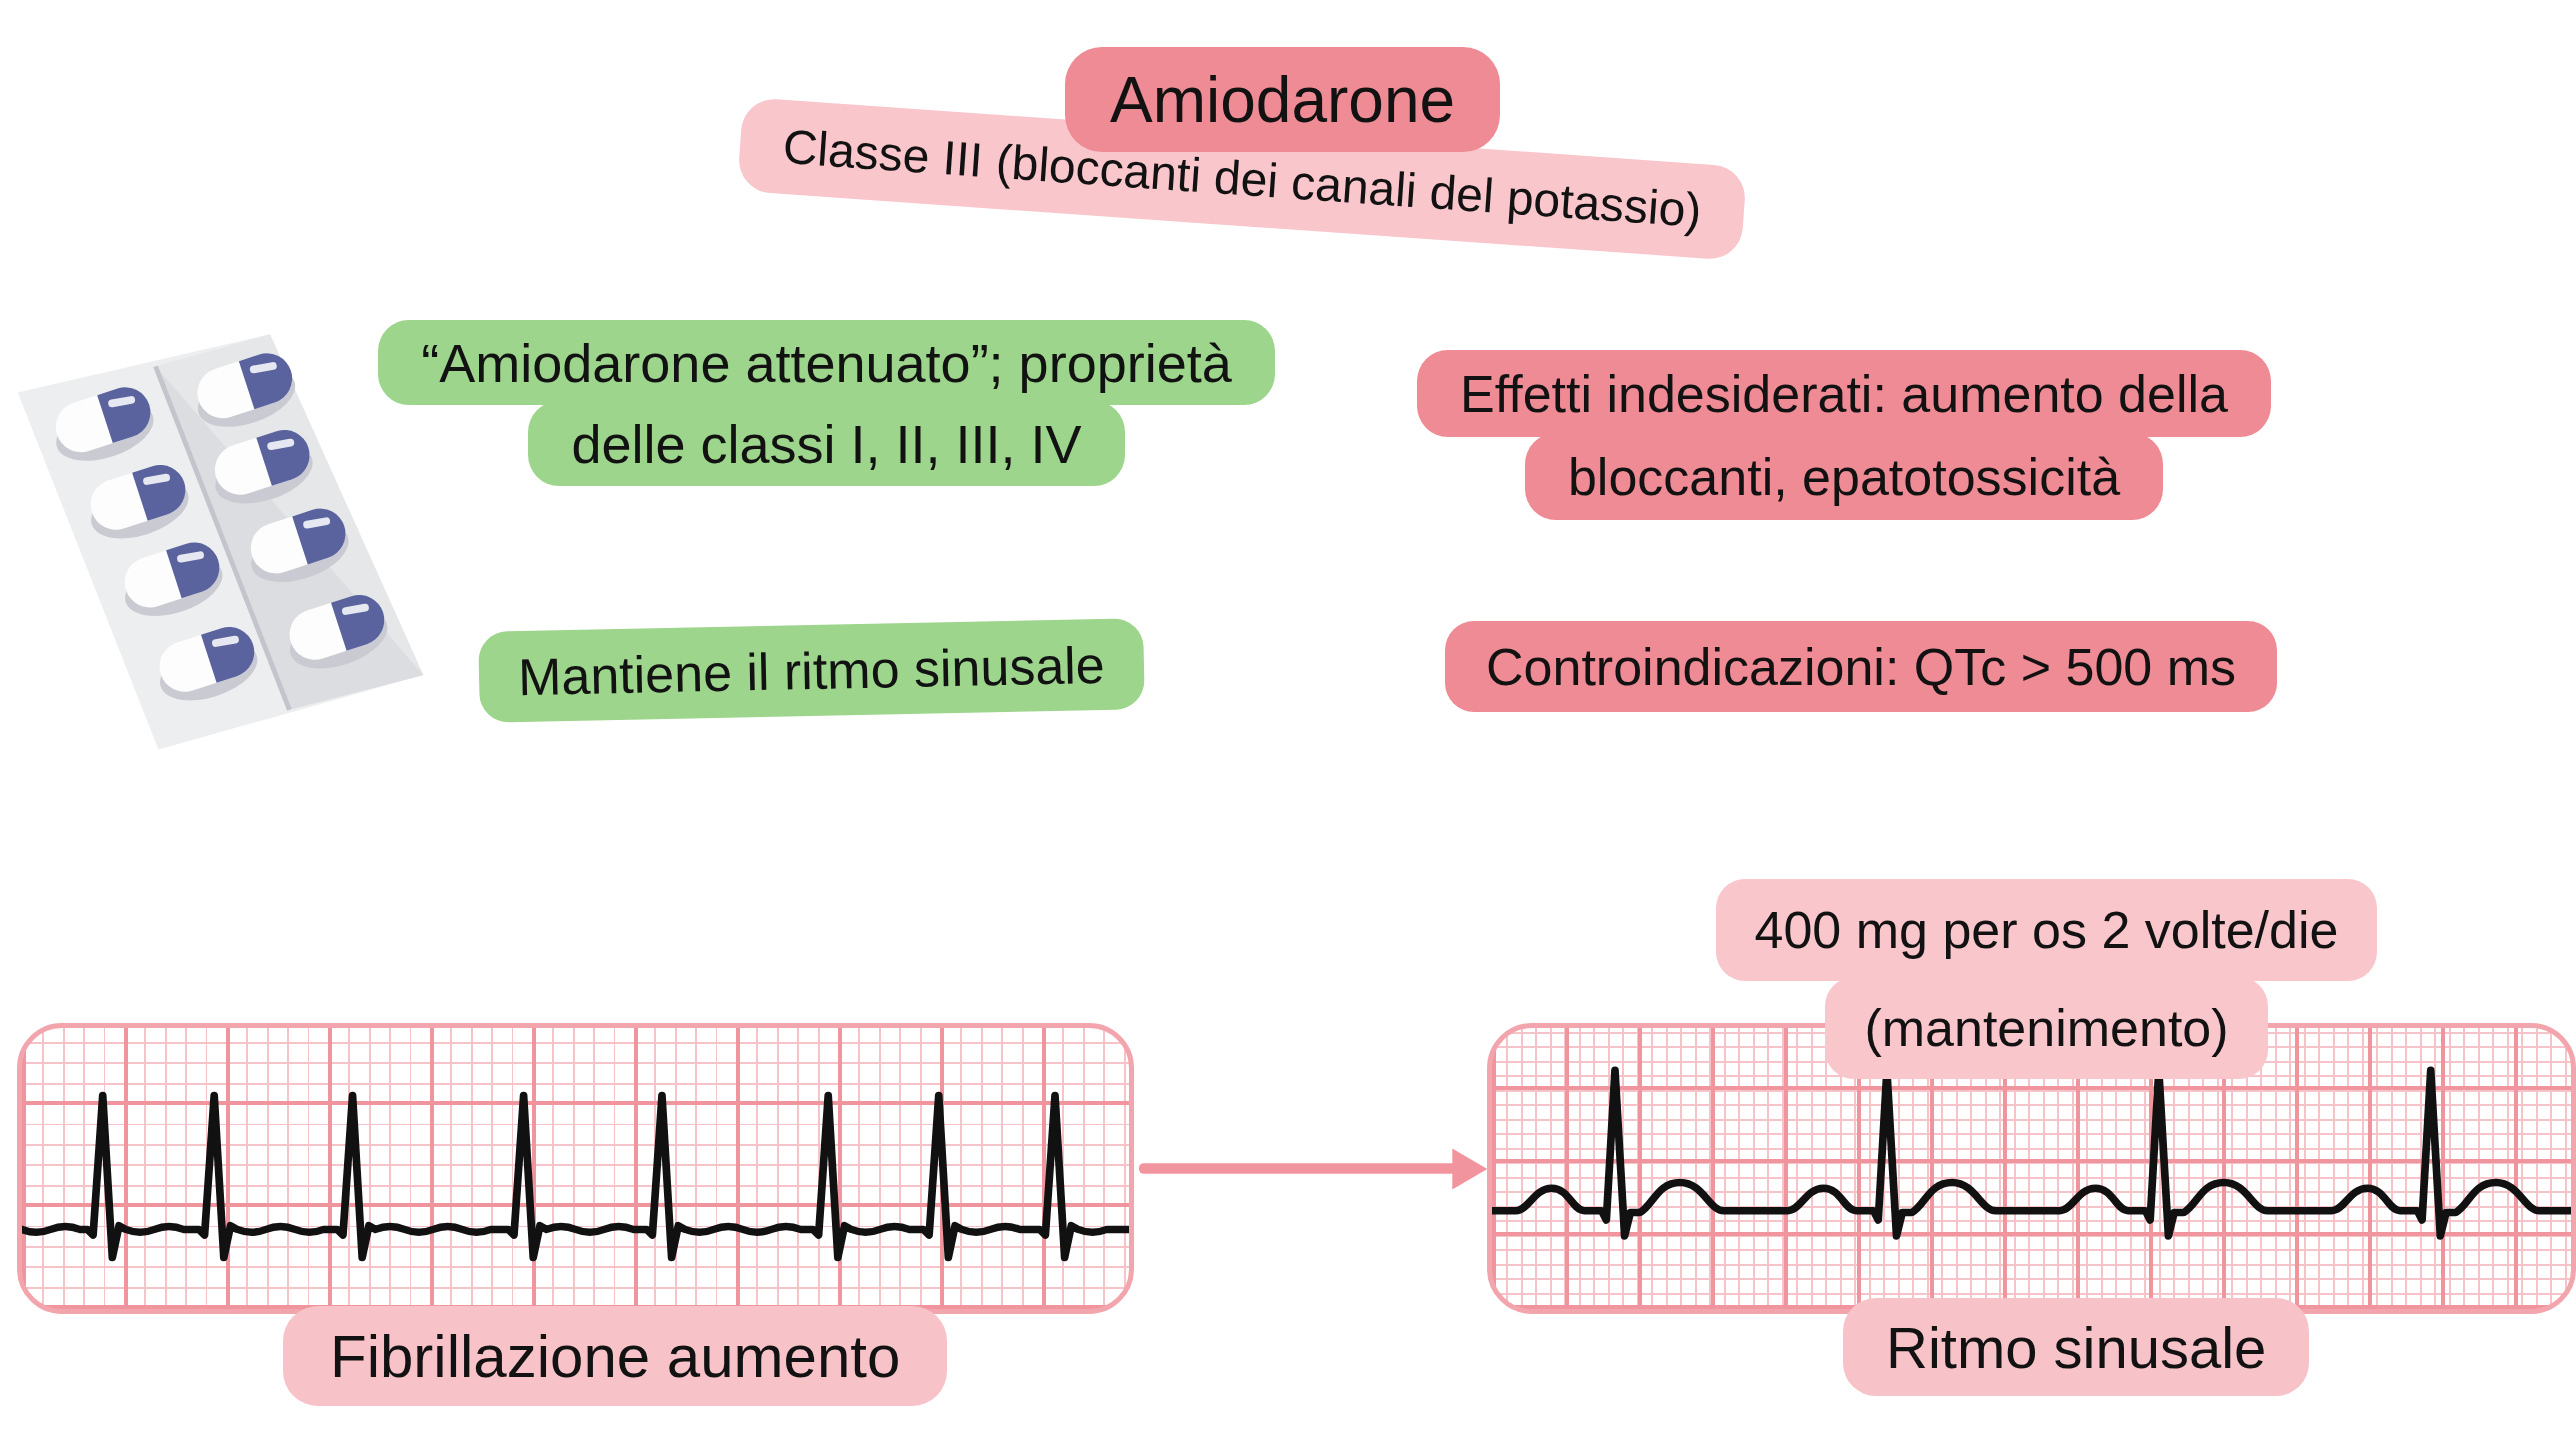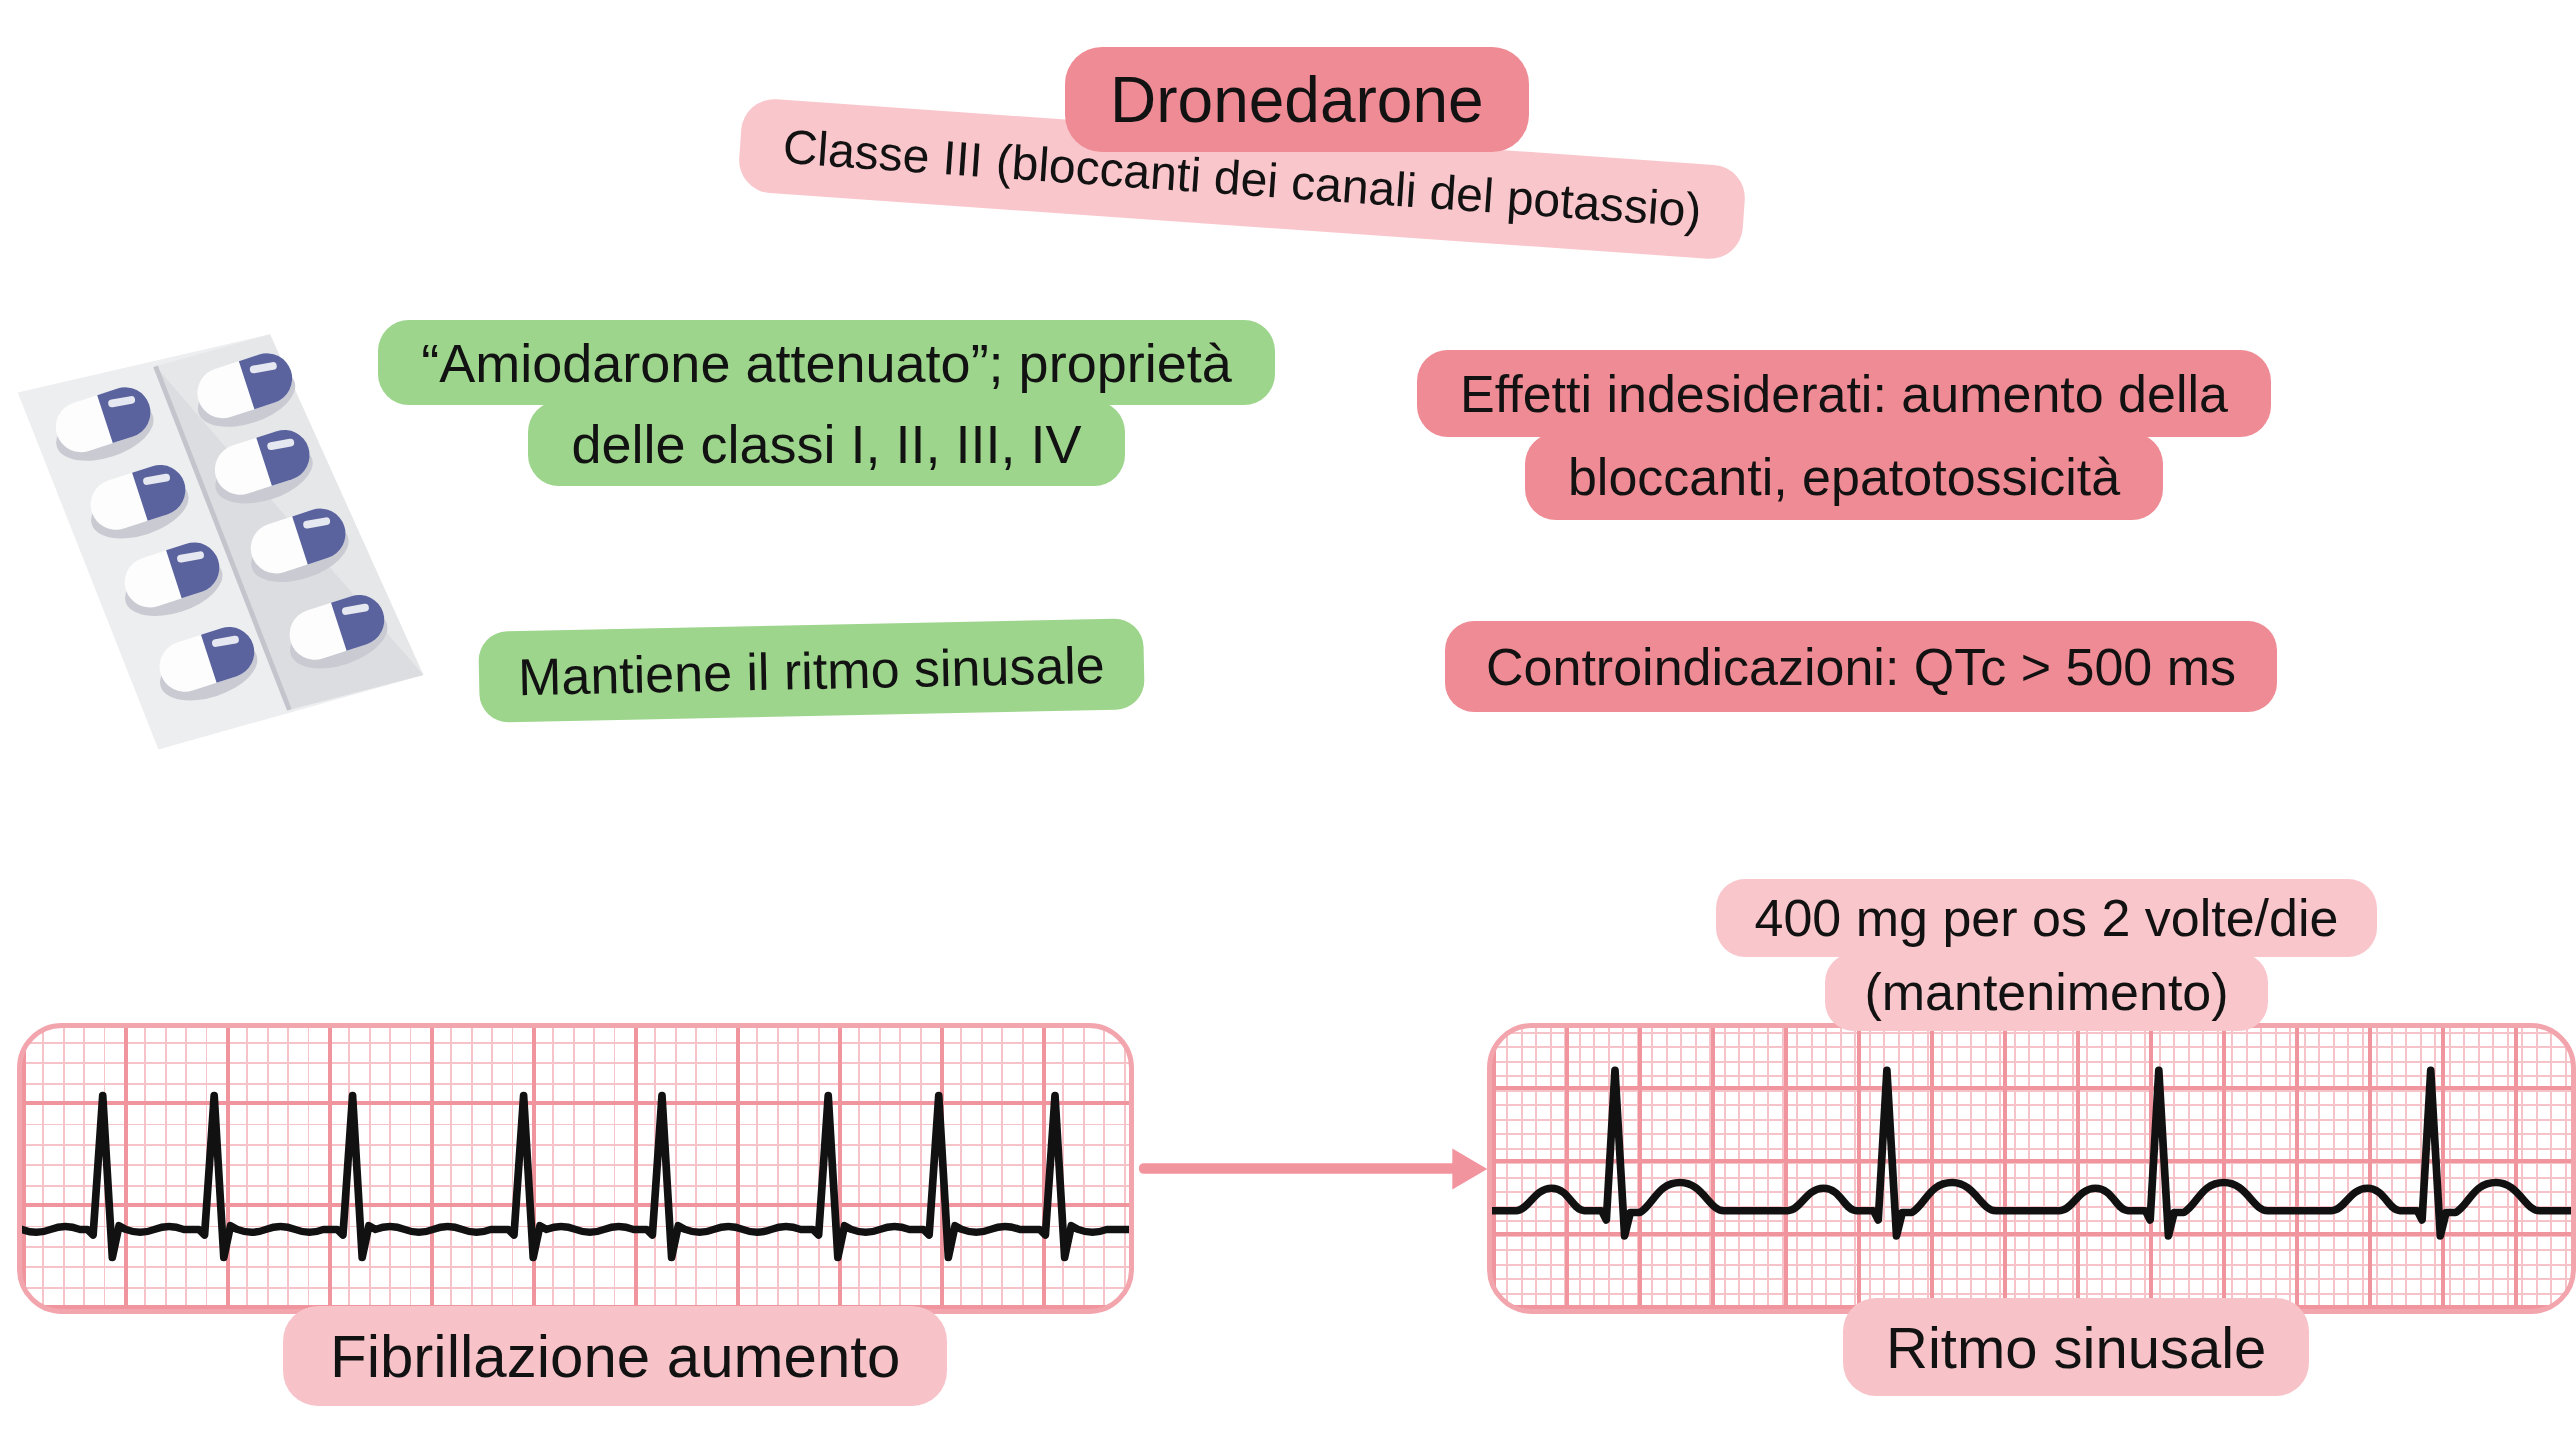--- a/index.html
+++ b/index.html
@@ -24,21 +24,21 @@
   
   .note{position:absolute;display:flex;flex-direction:column;align-items:center;z-index:4;}
   .note .row{display:flex;align-items:center;justify-content:center;
              white-space:nowrap;border-radius:31px;}
   .note .row2{margin-top:-3.9px;}
   .note-amiodarone{left:352px;top:320px;width:921px;font-size:54px;}
   .note-amiodarone .row{height:85px;padding:0 43px;margin-left:28px;}
   .note-effetti{left:1393px;top:350px;width:902px;font-size:52px;}
   .note-effetti .row{height:87px;padding:0 43px;}
   .note-dose{left:1700px;top:879px;width:693px;font-size:52px;z-index:7;}
-  .note-dose .row{height:78px;padding:0 39px;border-radius:29px;}
+  .note-dose .row{height:78px;padding:12px 39px;border-radius:29px;}
 
   .mantiene-box{left:479px;top:625px;padding:15.5px 39px;border-radius:29px;
                 font-size:52px;transform:rotate(-1.2deg);z-index:4;}
   .controind-box{left:1445px;top:621px;padding:15.5px 41px;border-radius:29px;
                 font-size:52px;z-index:4;}
 
   
   .ecg{position:absolute;top:1023px;height:291px;box-sizing:border-box;
        border:5.8px solid #f3a5ad;border-radius:45px;overflow:hidden;
        background-color:#ffffff;z-index:2;}
@@ -64,21 +64,21 @@
 
   .arrow-svg{position:absolute;left:1137px;top:1133px;width:359px;height:72px;z-index:3;}
   .pills-svg{position:absolute;left:9.7px;top:308px;width:456px;height:466px;z-index:1;}
 </style>
 </head>
 <body>
 
 <div class="canvas">
 
   <div class="callout red-bg title-box">
-    <span>Dronedarone</span>
+    <span>Amiodarone</span>
   </div>
   <div class="callout lightpink-bg subtitle-box">
     <span>Classe III (bloccanti dei canali del potassio)</span>
   </div>
 
   <svg class="pills-svg" viewBox="0 0 470 480">
     <polygon points="8,87 268,27 426,378 153,455" fill="#edeef0"></polygon>
     <polygon points="150,60 268,27 426,378 288,414" fill="#e6e7e9"></polygon>
     <polygon points="150,60 426,378 288,414" fill="#dcdde0"></polygon>
     <path d="M150 60 L288 414" stroke="#c4c5cc" stroke-width="5" fill="none"></path>

